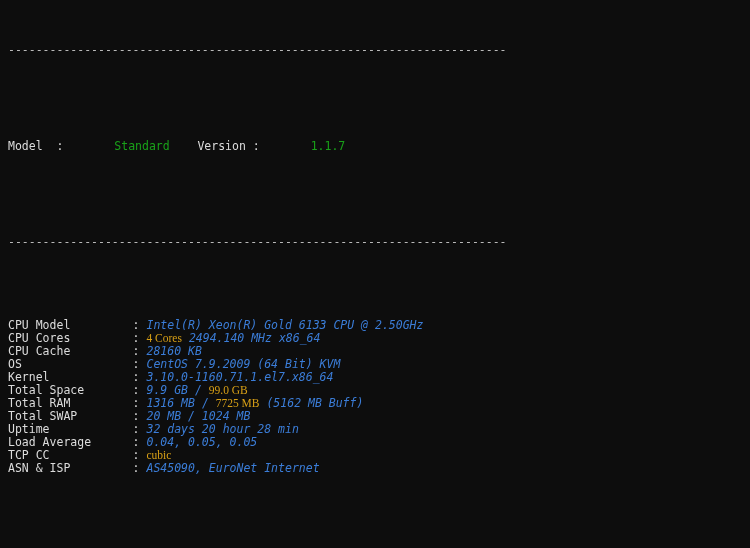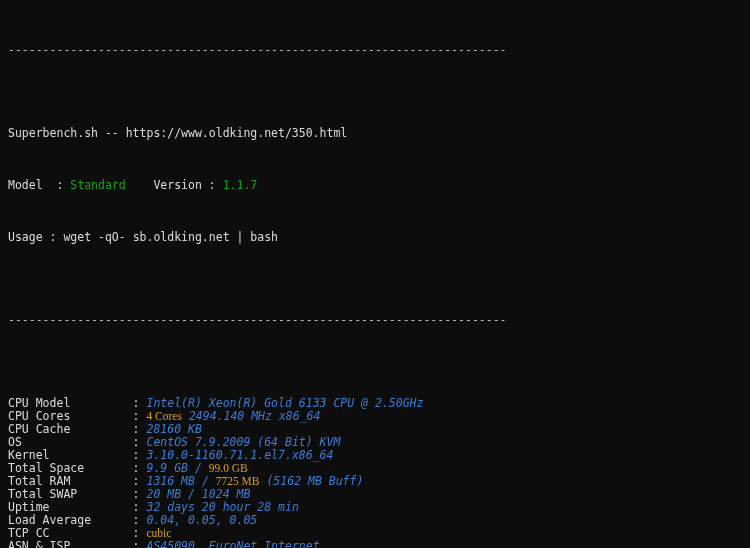--- a/index.html
+++ b/index.html
@@ -19,36 +19,34 @@
   }
   #terminal {
     padding: 5px 0 0 8px;
     white-space: pre;
   }
   .line { white-space: pre; height: 13px; }
   .rule { color: #b9b9b9; letter-spacing: 0px; }
   .w  { color: #dcdcdc; }
   .b  { color: #3b7dd8; font-style: italic; }
   .y  { color: #d8a016; font-family: Liberation Serif, serif; }
-  .g  { color: #19a019; }
+  .g  { color: #19a019; margin-left: 44px; }
   .gap { height: 5px; }
 </style>
 </head>
 <body>
 
 <div id="terminal">
 
   <div class="line rule">------------------------------------------------------------------------</div>
   <div class="gap"></div>
 
-  <div class="line"><span class="w">Superbench.sh -- https://www.oldking.net/350.html</span></div>
 
   <div class="line"><span class="w">Model  : </span><span class="g">Standard</span><span class="w">    </span><span class="w">Version : </span><span class="g">1.1.7</span></div>
 
-  <div class="line"><span class="w">Usage : </span><span class="w">wget -qO- sb.oldking.net | bash</span></div>
 
   <div class="gap"></div>
   <div class="line rule">------------------------------------------------------------------------</div>
   <div class="gap"></div>
 
   <div id="sysinfo-block"><div class="line"><span class="w">CPU Model         : </span><span class="b">Intel(R) Xeon(R) Gold 6133 CPU @ 2.50GHz</span></div><div class="line"><span class="w">CPU Cores         : </span><span class="y">4 Cores</span><span class="b"> 2494.140 MHz x86_64</span></div><div class="line"><span class="w">CPU Cache         : </span><span class="b">28160 KB</span></div><div class="line"><span class="w">OS                : </span><span class="b">CentOS 7.9.2009 (64 Bit) KVM</span></div><div class="line"><span class="w">Kernel            : </span><span class="b">3.10.0-1160.71.1.el7.x86_64</span></div><div class="line"><span class="w">Total Space       : </span><span class="b">9.9 GB</span><span class="b"> / </span><span class="y">99.0 GB</span></div><div class="line"><span class="w">Total RAM         : </span><span class="b">1316 MB</span><span class="b"> / </span><span class="y">7725 MB</span><span class="b"> (5162 MB Buff)</span></div><div class="line"><span class="w">Total SWAP        : </span><span class="b">20 MB / 1024 MB</span></div><div class="line"><span class="w">Uptime            : </span><span class="b">32 days 20 hour 28 min</span></div><div class="line"><span class="w">Load Average      : </span><span class="b">0.04, 0.05, 0.05</span></div><div class="line"><span class="w">TCP CC            : </span><span class="y">cubic</span></div><div class="line"><span class="w">ASN &amp; ISP         : </span><span class="b">AS45090, EuroNet Internet</span></div></div>
 
   
   
   

